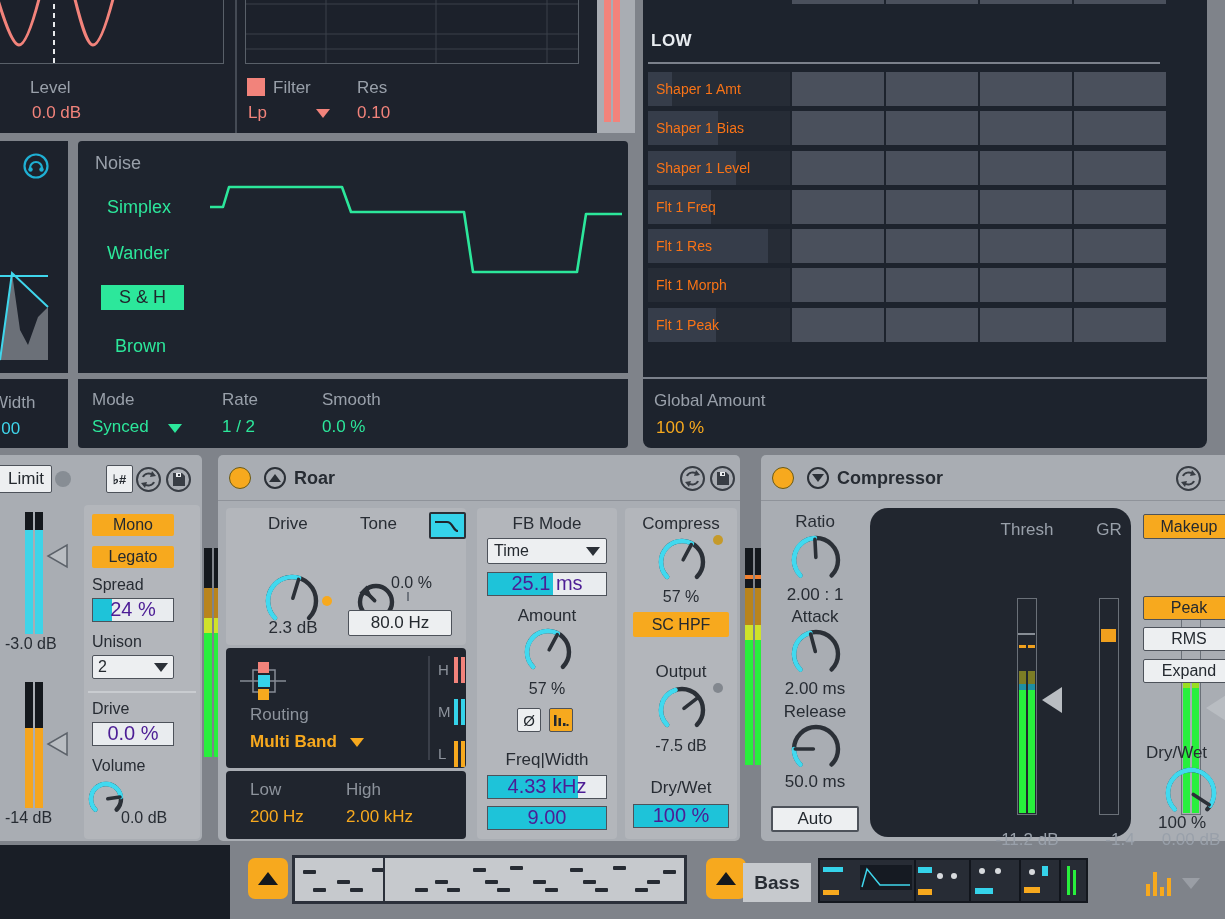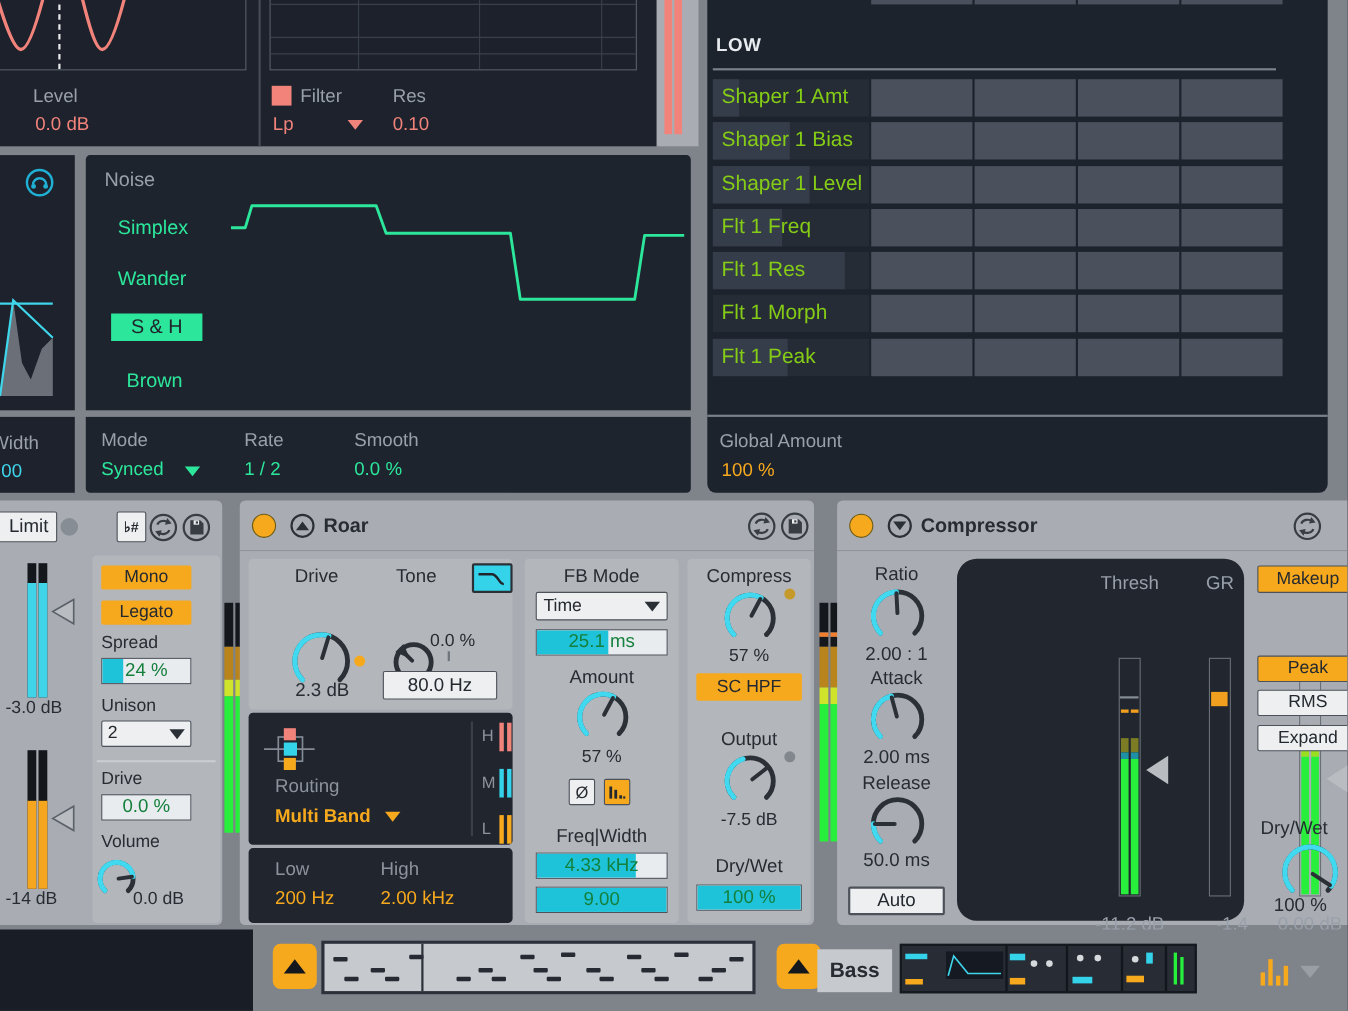--- a/index.html
+++ b/index.html
@@ -12,28 +12,28 @@
   .f15{font-size:15px;} .f16{font-size:16px;} .f17{font-size:17px;} .f18{font-size:18px;}
   .b{font-weight:700;}
   .panel-dark{position:absolute;background:#1d222c;}
   .sub{position:absolute;background:#b3b6bb;border-radius:4px;}
   .device{position:absolute;background:#a9adb3;border-radius:5px;}
   .btn{position:absolute;display:flex;align-items:center;justify-content:center;border-radius:2px;box-sizing:border-box;}
   .btn-amber{background:#f7a91e;color:#24292f;}
   .btn-white{background:#edeff1;border:1.5px solid #4d525a;color:#24292f;}
   .slider{position:absolute;background:#e9ecef;border:1.5px solid #4d525a;box-sizing:border-box;overflow:hidden;}
   .slider .fill{position:absolute;left:0;top:0;bottom:0;background:#1ec3d9;}
-  .slider .tx{position:absolute;left:0;right:0;top:50%;transform:translateY(-52%);text-align:center;color:#15803d;font-size:17px;}
+  .slider .tx{position:absolute;left:0;right:0;top:50%;transform:translateY(-52%);text-align:center;color:#4c1d95;font-size:20px;}
   .caret{display:inline-block;width:0;height:0;}
   .knob{position:absolute;}
   .circ-icon{position:absolute;border:2px solid #383d44;border-radius:50%;box-sizing:border-box;}
   .mrow{position:relative;height:34px;margin-bottom:5.3px;display:flex;}
   .mlabel{width:142px;position:relative;background:#262c36;box-sizing:border-box;flex:none;}
   .mlabel .hl{position:absolute;left:0;top:0;bottom:0;background:#363d4a;}
-  .mlabel span{position:relative;display:block;padding-left:8px;font-size:19px;line-height:34px;color:#84cc16;}
+  .mlabel span{position:relative;display:block;padding-left:8px;font-size:14px;line-height:34px;color:#f97316;}
   .mcell{width:92px;flex:none;background:#4a505c;margin-left:2px;}
   .vseg{position:absolute;width:8px;}
   .note{position:absolute;width:13px;height:3.5px;background:#262b33;border-radius:1px;}
 </style>
 </head>
 <body>
 
 <div id="app">
 
   <div class="panel-dark" style="left:0;top:0;width:597px;height:133px;"></div>

